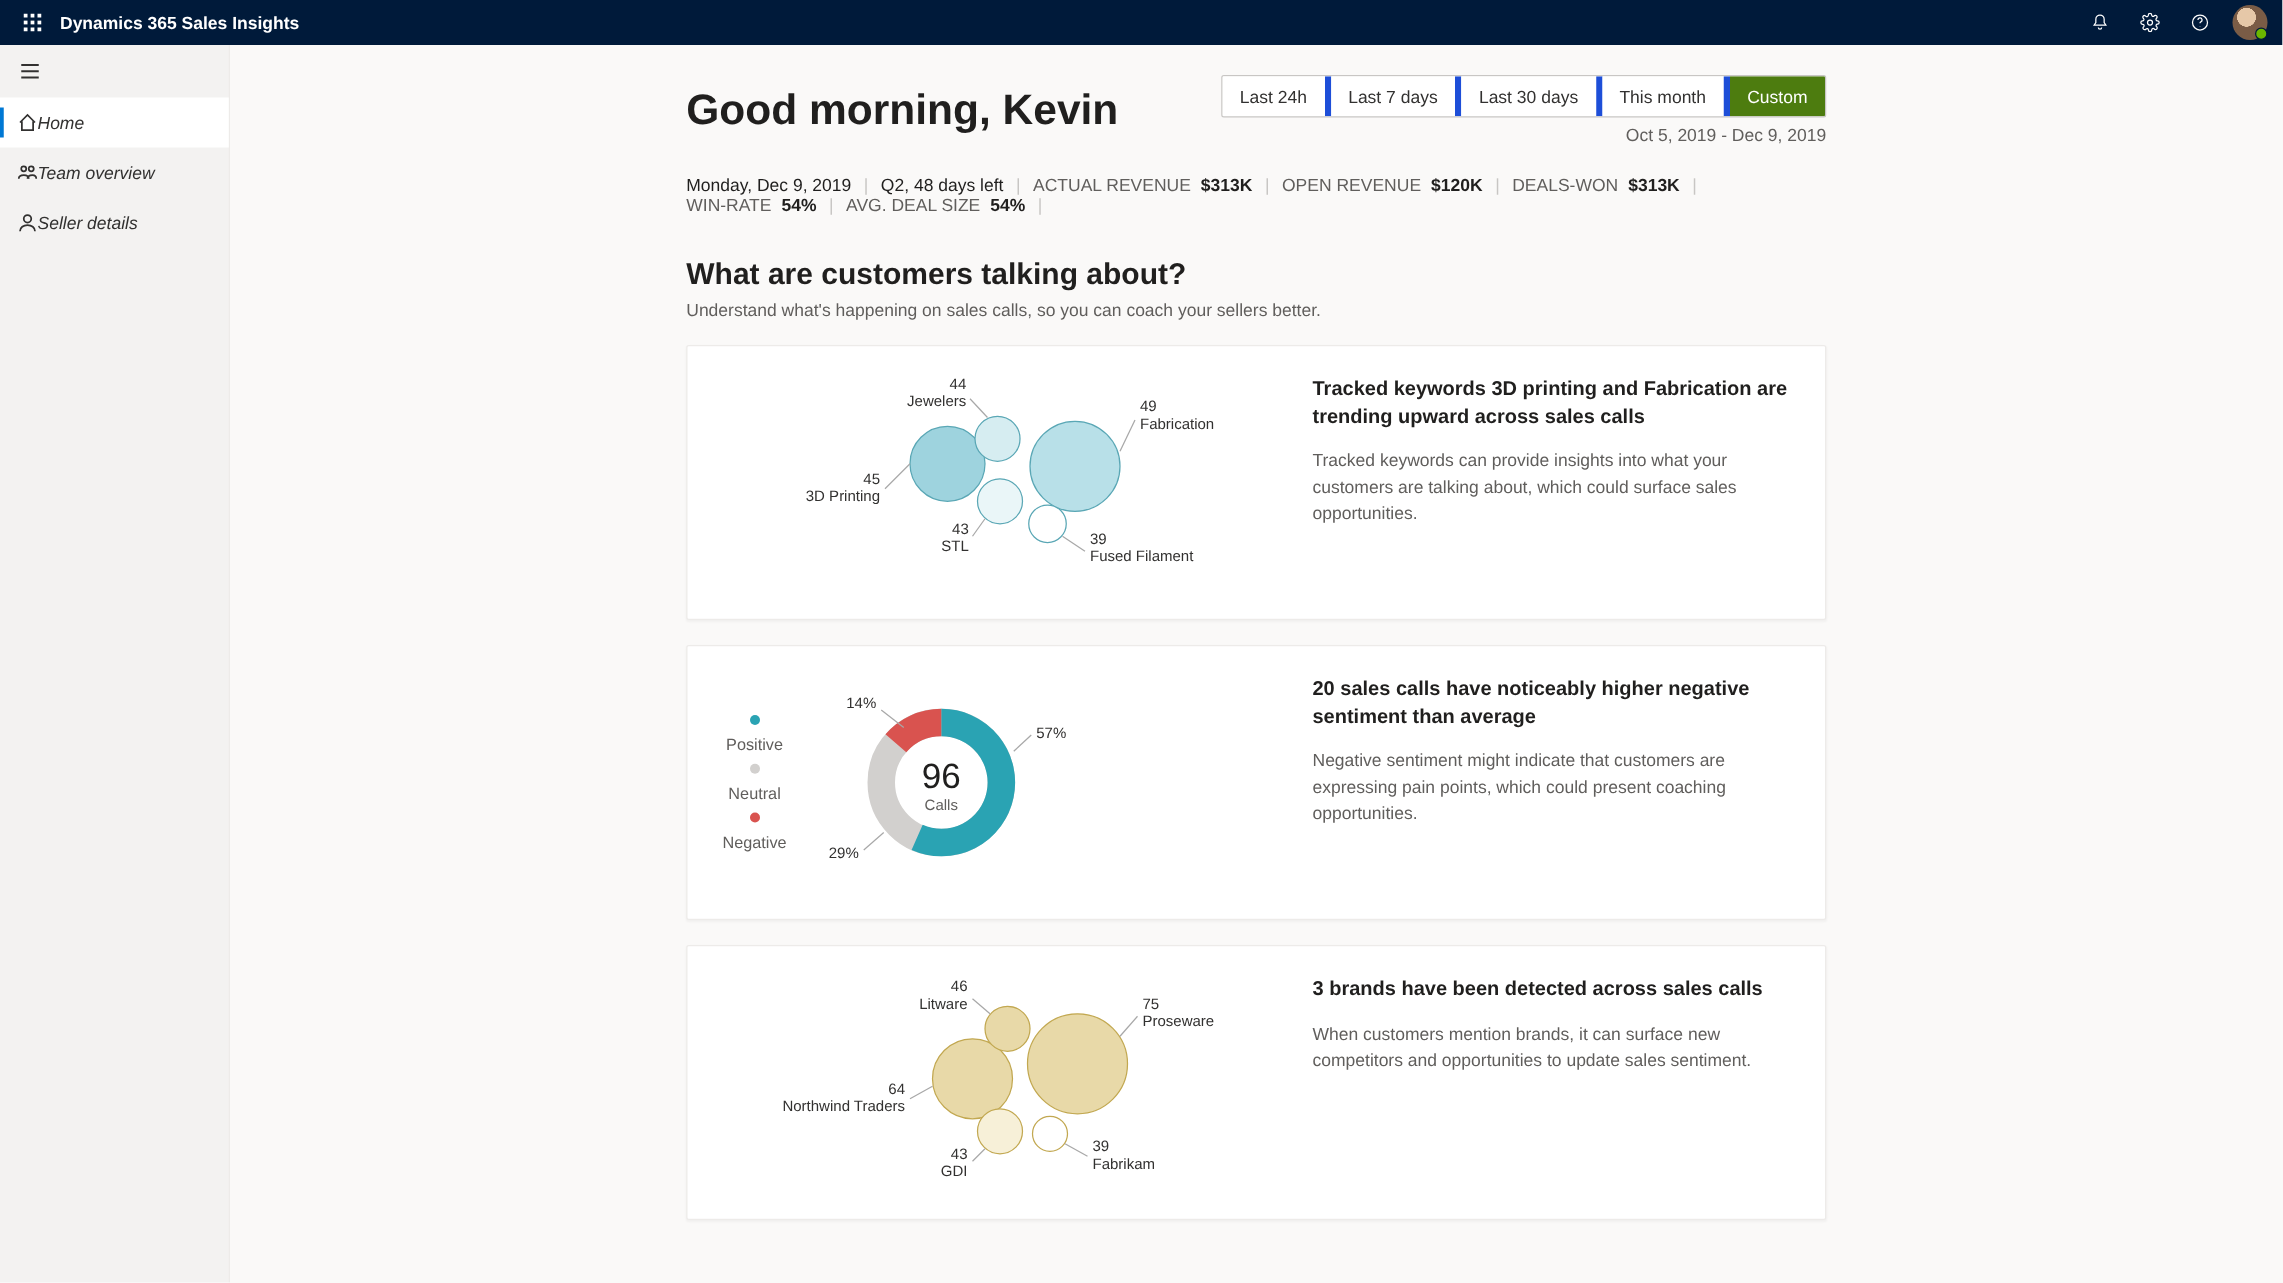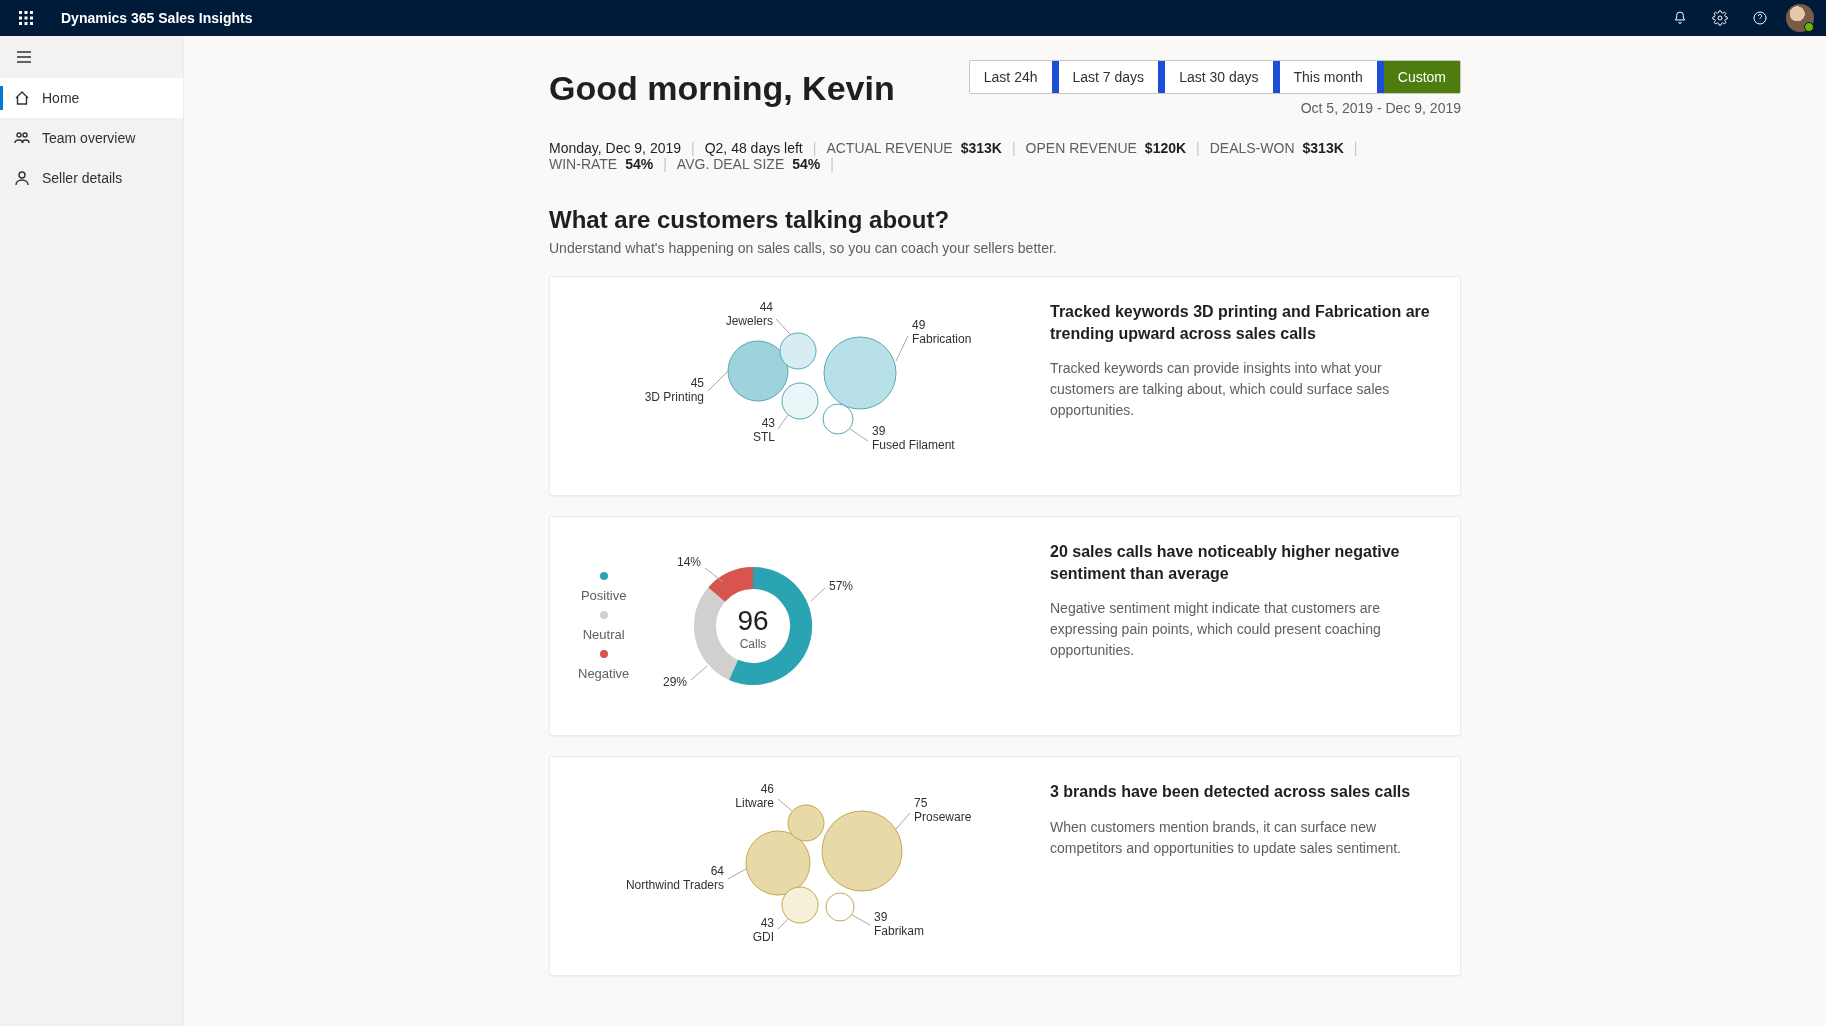--- a/index.html
+++ b/index.html
@@ -2,45 +2,45 @@
 <html><head>
 <meta charset="utf-8">
 <style>
   * { box-sizing: border-box; margin: 0; padding: 0; }
   body { font-family: "Segoe UI", -apple-system, sans-serif; background: #faf9f8; color: #323130; overflow-x: hidden; }
   
   
   .topbar { background: #001a3a; color: #fff; height: 36px; display: flex; align-items: center; padding: 0 8px; }
   .waffle { width: 36px; height: 36px; display: flex; align-items: center; justify-content: center; }
   .waffle svg { width: 16px; height: 16px; fill: #fff; }
-  .app-title { font-size: 14px; font-weight: 600; margin-left: 17px; }
+  .app-title { font-size: 14px; font-weight: 600; margin-left: 4px; }
   .topbar-right { margin-left: auto; display: flex; align-items: center; gap: 4px; }
   .tb-icon { width: 36px; height: 36px; display:flex; align-items:center; justify-content:center; }
   .tb-icon svg { width: 16px; height: 16px; fill: none; stroke: #fff; stroke-width:1.5; }
   .avatar { width: 28px; height:28px; border-radius:50%; background:#888 center/cover; position:relative; margin-left:4px; margin-right:4px; }
   .avatar::after { content:''; position:absolute; bottom:0; right:0; width:8px; height:8px; background:#6bb700; border-radius:50%; border:1px solid #001a3a; }
   
   
   .app-body { display:flex; height: calc(100vh - 36px); }
   .sidebar { width: 184px; background:#f3f2f1; border-right:1px solid #edebe9; }
   .hamburger { height: 42px; display:flex; align-items:center; padding-left:16px; }
   .hamburger svg { width:16px; height:16px; stroke:#323130; stroke-width:1.5; fill:none; }
-  .nav-item { height:40px; display:flex; align-items:center; padding-left:14px; gap:12px; font-size:14px; cursor:pointer; position:relative; }
+  .nav-item { height:40px; display:flex; align-items:center; padding-left:14px; font-size:14px; cursor:pointer; position:relative;font-style:italic; }
   .nav-item.active { background:#fff; }
   .nav-item.active::before { content:''; position:absolute; left:0; top:8px; bottom:8px; width:3px; background:#0078d4; }
   .nav-item svg { width:16px; height:16px; fill:none; stroke:#323130; stroke-width:1.4; }
   
   
   .main { flex:1; overflow-y:auto; padding: 24px 0 40px 0; }
   .content { max-width: 960px; margin: 0 auto; padding: 0 24px; }
   
   .hero-row { display:flex; align-items:center; justify-content:space-between; margin-bottom: 8px; }
   .hero-title { font-size: 34px; font-weight:600; color:#201f1e; }
   .range-group { display:flex; border:1px solid #c8c6c4; border-radius:2px; overflow:hidden; }
-  .range-btn { padding: 8px 14px; font-size:14px; background:#fff; border:none; border-right:7px solid #1d4ed8; cursor:pointer; color:#323130; }
+  .range-btn { padding: 8px 14px; font-size:14px; background:#fff; border:none; border-right:5px solid #1d4ed8; cursor:pointer; color:#323130; }
   .range-btn:last-child { border-right:none; }
   .range-btn.active { background:#4d7c0f; color:#fff; }
   .range-date { text-align:right; font-size:14px; color:#605e5c; margin-top:6px; }
   
   .kpi-row { display:flex; align-items:center; font-size:14px; color:#605e5c; margin-top: 24px; gap: 0; flex-wrap:wrap; }
   .kpi-row .sep { color:#c8c6c4; margin: 0 10px; }
   .kpi-row .date, .kpi-row .qtr { color:#201f1e; }
   .kpi { display:inline-flex; gap:8px; align-items:center; }
   .kpi .val { font-weight:600; color:#201f1e; }
   

